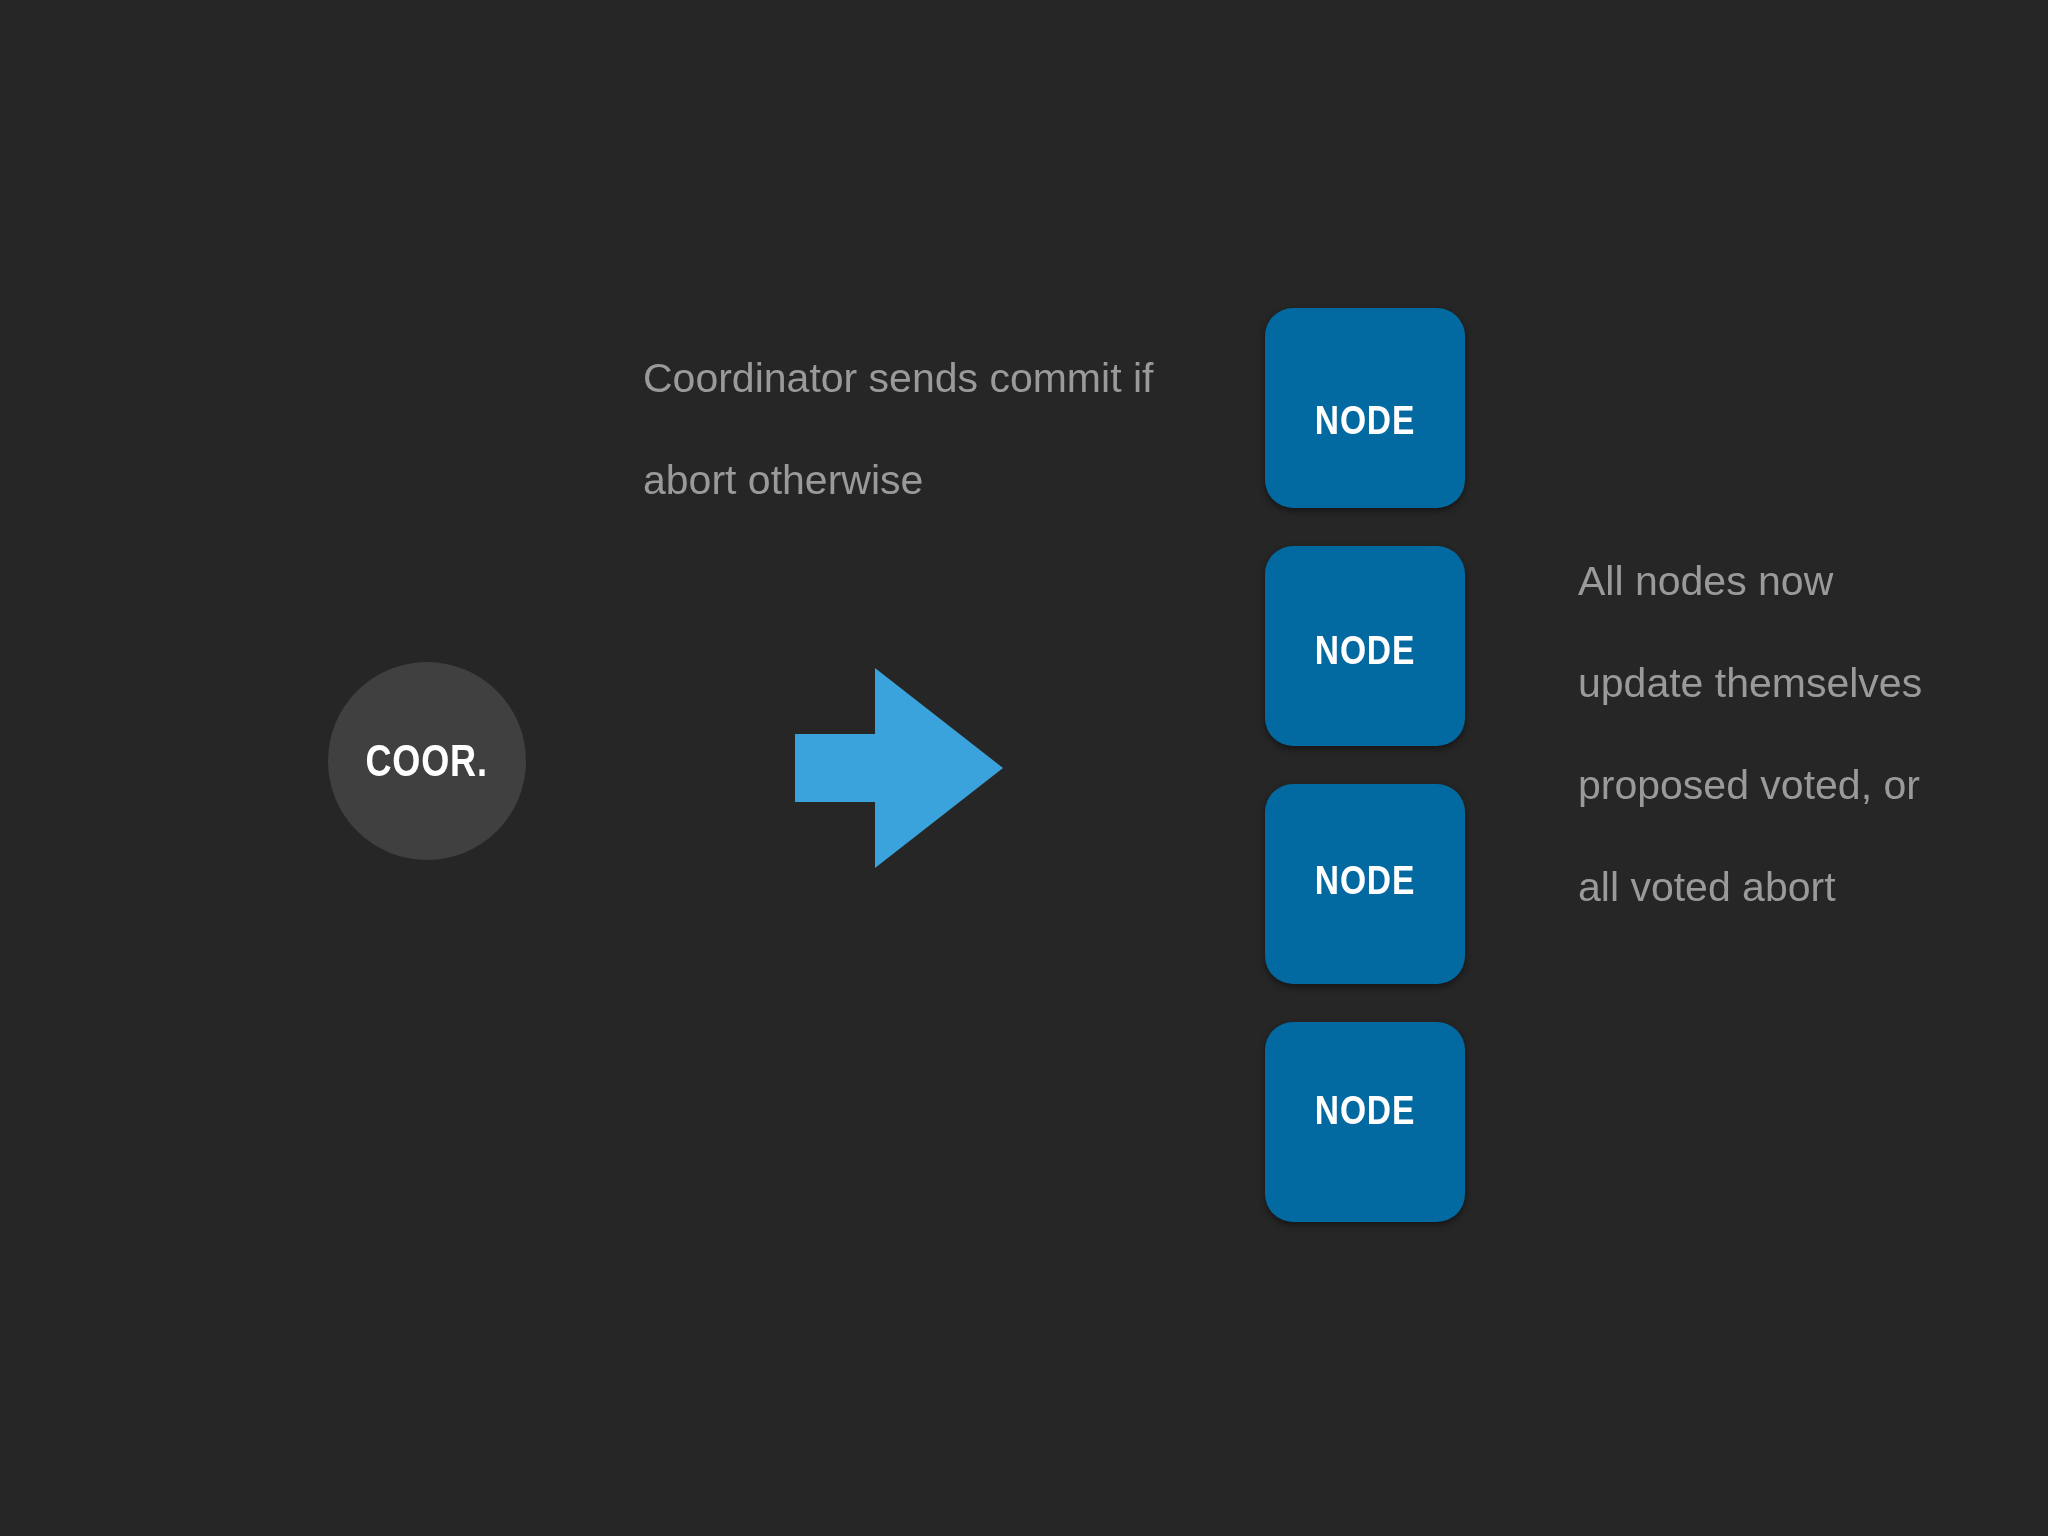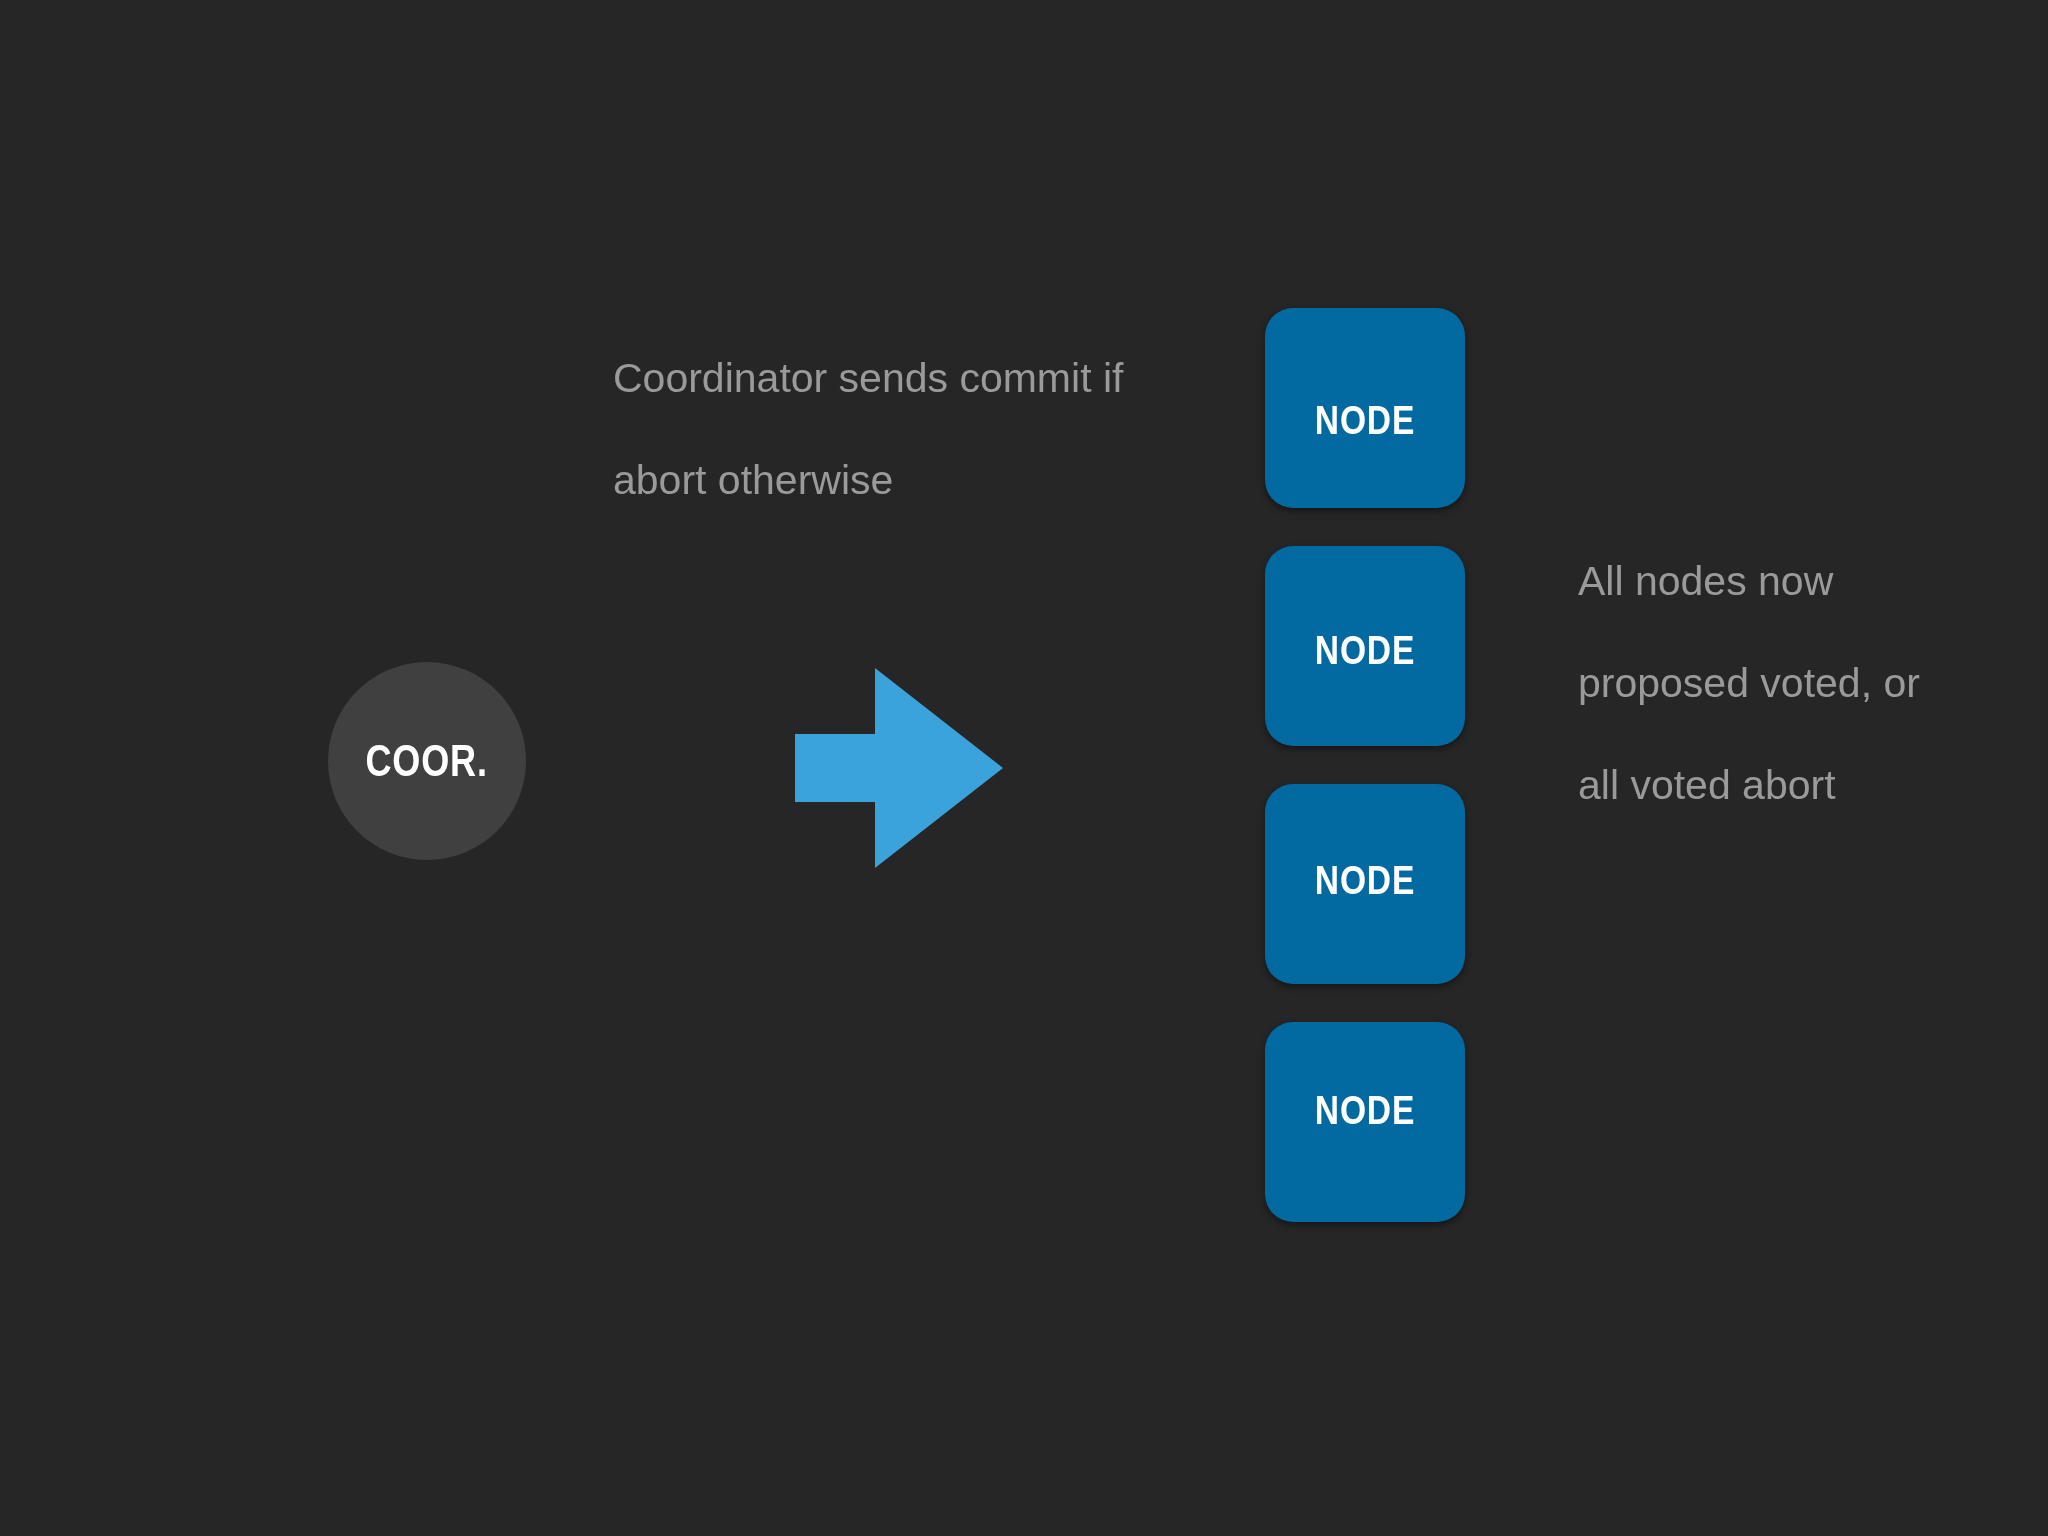--- a/index.html
+++ b/index.html
@@ -57,21 +57,21 @@
   .prose {
     position: absolute;
     color: #9a9a9a;
     font-size: 41px;
     line-height: 102px;
     white-space: nowrap;
   }
 
   .prose .line { display: block; }
 
-  #left-text  { left: 613px; top: 327px; }
+  #left-text  { left: 643px; top: 327px; }
   #right-text { left: 1578px; top: 530px; }
 
   
   .node-column {
     position: absolute;
     left: 1265px;
     top: 308px;
     width: 200px;
   }
 
@@ -131,17 +131,18 @@
     <div class="node-card">
       <span class="node-label" style="top:76px">NODE</span>
     </div>
     <div class="node-card">
       <span class="node-label" style="top:68px">NODE</span>
     </div>
   </div>
 
   <div class="prose" id="right-text">
     <span class="line">All nodes now</span>
+    <span class="line">update themselves</span>
     <span class="line">proposed voted, or</span>
     <span class="line">all voted abort</span>
   </div>
 
 </div>
 
 </body></html>

